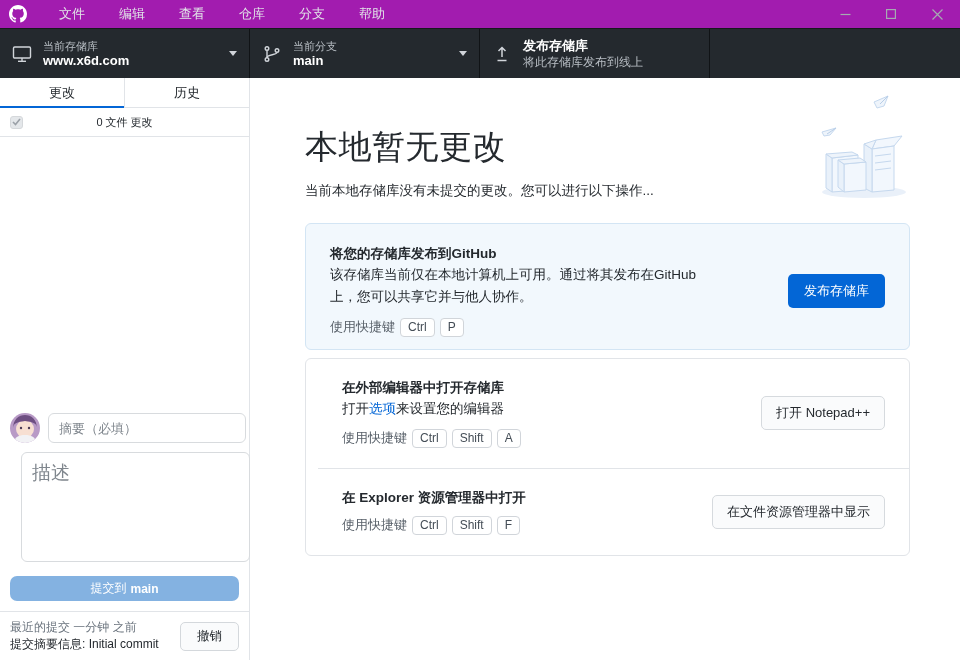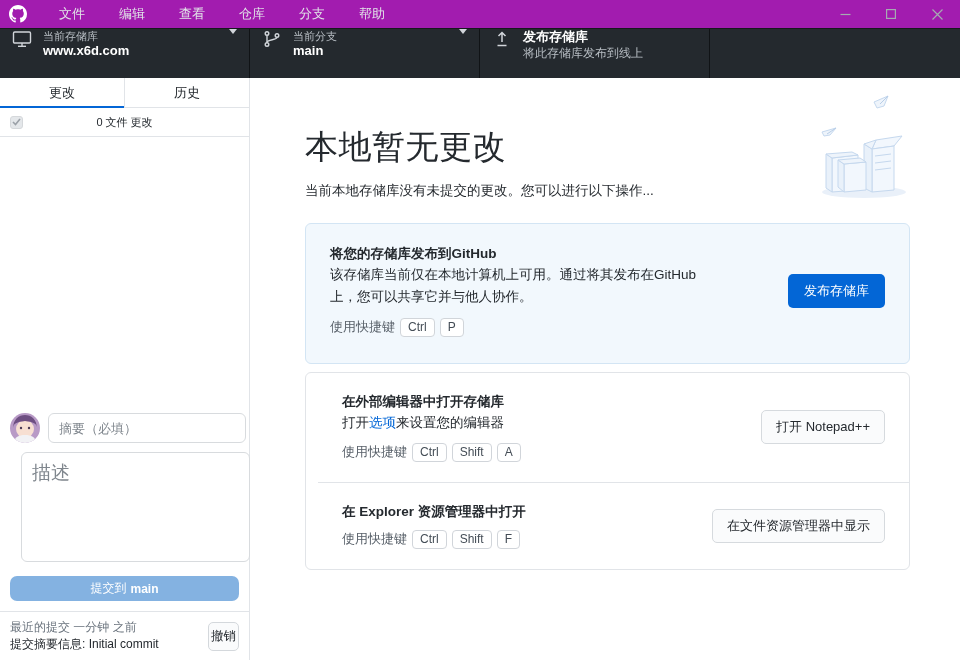--- a/index.html
+++ b/index.html
@@ -9,21 +9,21 @@
 
   
   .titlebar { height:28px; background:#a21caf; display:flex; align-items:center; flex:none; }
   .logo { width:18px; height:18px; margin:0 15px 0 9px; flex:none; }
   .menu-item { color:#e1e4e8; font-size:13px; line-height:28px; padding:0 17px; cursor:default; }
   .tb-spacer { flex:1; }
   .win-btn { width:46px; height:28px; display:flex; align-items:center; justify-content:center; color:#a5abb1; }
 
   
   .toolbar { height:50px; background:#24292e; border-top:1px solid #16191d; display:flex; flex:none; }
-  .tb-section { display:flex; padding:0 12px; border-right:1px solid #101316; }
+  .tb-section { display:flex; align-items:center; padding:0 12px; border-right:1px solid #101316; }
   .tb-section.repo { width:250px; }
   .tb-section.branch { width:230px; }
   .tb-section.publish { width:230px; }
   .tb-icon { width:20px; height:20px; margin-right:11px; flex:none; color:#d1d5da; }
   .tb-label { font-size:11px; color:#b8bec4; line-height:14px; }
   .tb-value { font-size:13px; color:#fff; font-weight:bold; line-height:16px; }
   .tb-sub { font-size:12px; color:#b8bec4; line-height:16px; }
   .caret { margin-left:auto; width:0; height:0; border-left:4px solid transparent; border-right:4px solid transparent; border-top:5px solid #d1d5da; }
 
   
@@ -46,30 +46,30 @@
   .summary-input { flex:1; height:30px; border:1px solid #d8dbde; border-radius:6px; padding:0 10px; font-size:13px; font-family:inherit; color:#24292e; outline:none; }
   .summary-input::placeholder, .desc-input::placeholder { color:#80878e; }
   .desc-input { width:100%; height:110px; margin-top:9px; border:1px solid #d8dbde; border-radius:6px; padding:7px 10px; font-size:19px; font-family:inherit; color:#24292e; resize:none; outline:none;margin-left:11px; }
   .commit-btn { width:100%; height:25px; margin-top:10px; background:#84b2e1; color:#fff; border:none; border-radius:7px; font-size:12px; font-family:inherit; display:flex; align-items:center; justify-content:center; gap:4px; }
   .commit-btn .branch-name { font-weight:bold; }
 
   .undo-bar { border-top:1px solid #e1e4e8; padding:7px 10px; display:flex; align-items:center; flex:none; background:#fff; }
   .undo-lines { flex:1; min-width:0; }
   .undo-line1 { font-size:12px; color:#6a737d; line-height:17px; }
   .undo-line2 { font-size:12px; color:#24292e; line-height:17px; white-space:nowrap; }
-  .undo-btn { background:#fafbfc; border:1px solid #d4d8dc; border-radius:5px; padding:5px 2px; font-size:12.5px; font-family:inherit; color:#24292e; flex:none; }
+  .undo-btn { background:#fafbfc; border:1px solid #d4d8dc; border-radius:5px; padding:5px 16px; font-size:12.5px; font-family:inherit; color:#24292e; flex:none; }
 
   
   .main { flex:1; position:relative; padding:47px 50px 0 55px; background:#fff; min-width:0; }
   .page-title { font-size:33px; font-weight:300; color:#24292e; letter-spacing:0.5px; }
   .page-subtitle { font-size:13.5px; color:#24292e; margin-top:12px; }
   .illustration { position:absolute; top:14px; right:50px; width:96px; height:108px; }
 
   .cards { margin-top:23px; }
-  .card-blue { background:#f2f8fd; border:1px solid #d3e5f4; border-radius:6px; padding:21px 24px 26px 24px; display:flex; align-items:center;gap:44px; }
+  .card-blue { background:#f2f8fd; border:1px solid #d3e5f4; border-radius:6px; padding:21px 24px 12px 24px; display:flex; align-items:center;gap:44px; }
   .card-text { flex:1; padding-right:28px; min-width:0; }
   .card-title { font-size:13.5px; font-weight:bold; color:#24292e; }
   .card-body { font-size:13.5px; color:#24292e; line-height:1.65; margin-top:1px; max-width:490px; }
   .link { color:#0366d6; cursor:pointer; }
   .shortcut { margin-top:9px; display:flex; align-items:center; gap:5px; font-size:13px; color:#586069; }
   kbd { border:1px solid #d1d5da; border-radius:4px; background:#fff; padding:1px 7px 2px 7px; font-size:12px; color:#444d56; font-family:inherit; }
   .primary-btn { background:#0366d6; color:#fff; border:none; border-radius:5px; padding:8px 16px; font-size:13px; font-family:inherit; flex:none; }
   .card-group { margin-top:8px; border:1px solid #e1e4e8; border-radius:6px;padding-left:12px; }
   .card-row { padding:20px 24px; display:flex; align-items:center; }
   .card-row + .card-row { border-top:1px solid #e1e4e8; }

